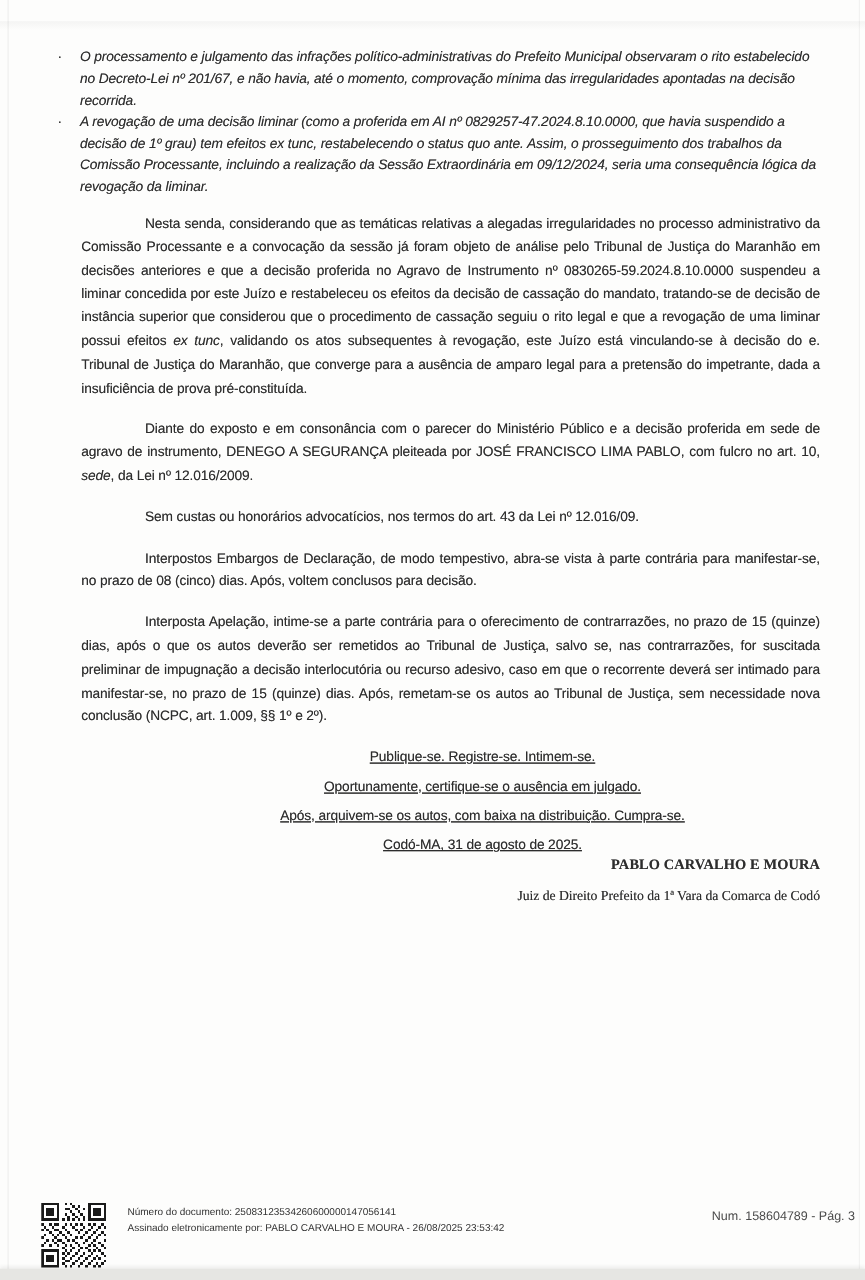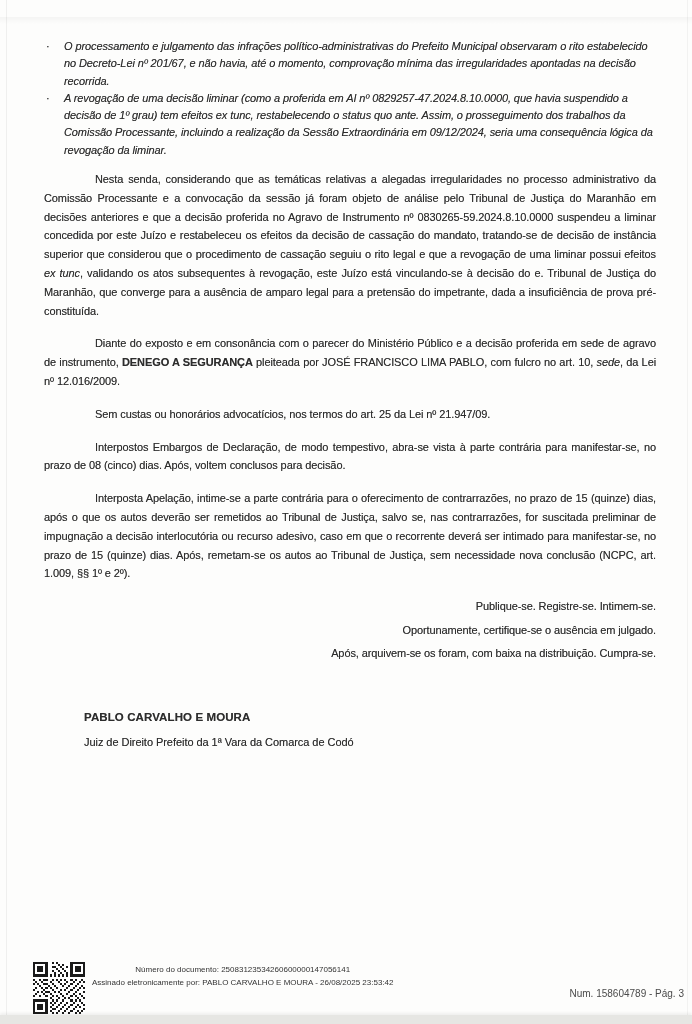--- a/index.html
+++ b/index.html
@@ -47,51 +47,51 @@
   .obull {
     position:absolute; left:2px; top:0;
     font-style:normal;
   }
   .para {
     font-size:11px; line-height:18.8px;
     letter-spacing:-0.1px;
     text-align:justify;
     text-indent:51px;
     margin-top:14px;
+    margin-left:21px;
   }
   .para.first-after-obs { margin-top:11px; }
-  .para.cmd { text-align:right; margin-top:4.5px; }
+  .para.cmd { text-align:center; margin-top:4.5px;text-decoration:underline; }
   .para.cmd.gap { margin-top:14px; }
-  .b { font-weight:bold; }
+  .b { font-weight:normal; }
   .it { font-style:italic; }
   .signature {
-    margin-top:48px;
     padding-left:40px;
-    text-align:left;
+    text-align:right;
+    font-family:Liberation Serif, serif;
   }
   .sig-name {
     font-size:11.5px; font-weight:bold; letter-spacing:0.1px;
   }
   .sig-role {
     margin-top:13px;
     font-size:11px; letter-spacing:-0.05px;
   }
   .qr {
     position:absolute; left:33px; bottom:10px;
     width:52px; height:52px;
   }
   .footer-lines {
-    position:absolute; left:92px; top:963px;
+    position:absolute; left:102px; top:963px;
     font-size:8px; line-height:13px;
     color:#333;
     white-space:nowrap;
-    text-align:center;
   }
   .footer-ref {
-    position:absolute; right:8px; top:988px;
+    position:absolute; right:8px; top:968px;
     font-size:10px; color:#4a4a4a;
     white-space:nowrap;
   }
 </style>
 </head>
 <body>
 
 <div class="page">
   <div class="scan-top"></div>
   <div class="scan-left"></div>
@@ -103,29 +103,30 @@
       <span class="obull">·</span><span>O processamento e julgamento das infrações político-administrativas do Prefeito Municipal observaram o rito estabelecido no Decreto-Lei nº 201/67, e não havia, até o momento, comprovação mínima das irregularidades apontadas na decisão recorrida.</span>
     </p>
     <p class="obs">
       <span class="obull">·</span><span>A revogação de uma decisão liminar (como a proferida em AI nº 0829257-47.2024.8.10.0000, que havia suspendido a decisão de 1º grau) tem efeitos ex tunc, restabelecendo o status quo ante. Assim, o prosseguimento dos trabalhos da Comissão Processante, incluindo a realização da Sessão Extraordinária em 09/12/2024, seria uma consequência lógica da revogação da liminar.</span>
     </p>
 
     <p class="para first-after-obs"><span>Nesta senda, considerando que as temáticas relativas a alegadas irregularidades no processo administrativo da Comissão Processante e a convocação da sessão já foram objeto de análise pelo Tribunal de Justiça do Maranhão em decisões anteriores e que a decisão proferida no Agravo de Instrumento nº 0830265-59.2024.8.10.0000 suspendeu a liminar concedida por este Juízo e restabeleceu os efeitos da decisão de cassação do mandato, tratando-se de decisão de instância superior que considerou que o procedimento de cassação seguiu o rito legal e que a revogação de uma liminar possui efeitos </span><span class="it">ex tunc</span><span>, validando os atos subsequentes à revogação, este Juízo está vinculando-se à decisão do e. Tribunal de Justiça do Maranhão, que converge para a ausência de amparo legal para a pretensão do impetrante, dada a insuficiência de prova pré-constituída.</span></p>
 
     <p class="para"><span>Diante do exposto e em consonância com o parecer do Ministério Público e a decisão proferida em sede de agravo de instrumento, </span><span class="b">DENEGO A SEGURANÇA</span><span> pleiteada por JOSÉ FRANCISCO LIMA PABLO, com fulcro no art. 10, </span><span class="it">sede</span><span>, da Lei nº 12.016/2009.</span></p>
 
-    <p class="para"><span>Sem custas ou honorários advocatícios, nos termos do art. 25 da Lei nº 21.947/09.</span></p>
+    <p class="para"><span>Sem custas ou honorários advocatícios, nos termos do art. 43 da Lei nº 12.016/09.</span></p>
 
     <p class="para"><span>Interpostos Embargos de Declaração, de modo tempestivo, abra-se vista à parte contrária para manifestar-se, no prazo de 08 (cinco) dias. Após, voltem conclusos para decisão.</span></p>
 
     <p class="para"><span>Interposta Apelação, intime-se a parte contrária para o oferecimento de contrarrazões, no prazo de 15 (quinze) dias, após o que os autos deverão ser remetidos ao Tribunal de Justiça, salvo se, nas contrarrazões, for suscitada preliminar de impugnação a decisão interlocutória ou recurso adesivo, caso em que o recorrente deverá ser intimado para manifestar-se, no prazo de 15 (quinze) dias. Após, remetam-se os autos ao Tribunal de Justiça, sem necessidade nova conclusão (NCPC, art. 1.009, §§ 1º e 2º).</span></p>
 
     <p class="para cmd gap"><span>Publique-se. Registre-se. Intimem-se.</span></p>
     <p class="para cmd"><span>Oportunamente, certifique-se o ausência em julgado.</span></p>
-    <p class="para cmd"><span>Após, arquivem-se os foram, com baixa na distribuição. Cumpra-se.</span></p>
+    <p class="para cmd"><span>Após, arquivem-se os autos, com baixa na distribuição. Cumpra-se.</span></p>
+    <p class="para cmd"><span>Codó-MA, 31 de agosto de 2025.</span></p>
 
     <div class="signature">
       <p class="sig-name">PABLO CARVALHO E MOURA</p>
       <p class="sig-role">Juiz de Direito Prefeito da 1ª Vara da Comarca de Codó</p>
     </div>
   </div>
 
   <svg class="qr" viewBox="0 0 25 25" shape-rendering="crispEdges" aria-hidden="true">
     <rect x="0" y="0" width="25" height="25" fill="#ffffff"></rect>
     <path fill="#1a1a1a" fill-rule="evenodd" d="M0 0h7v7H0zM1 1h5v5H1zM2 2h3v3H2zM18 0h7v7h-7zM19 1h5v5h-5zM20 2h3v3h-3zM0 18h7v7H0zM1 19h5v5H1zM2 20h3v3H2z"></path>

